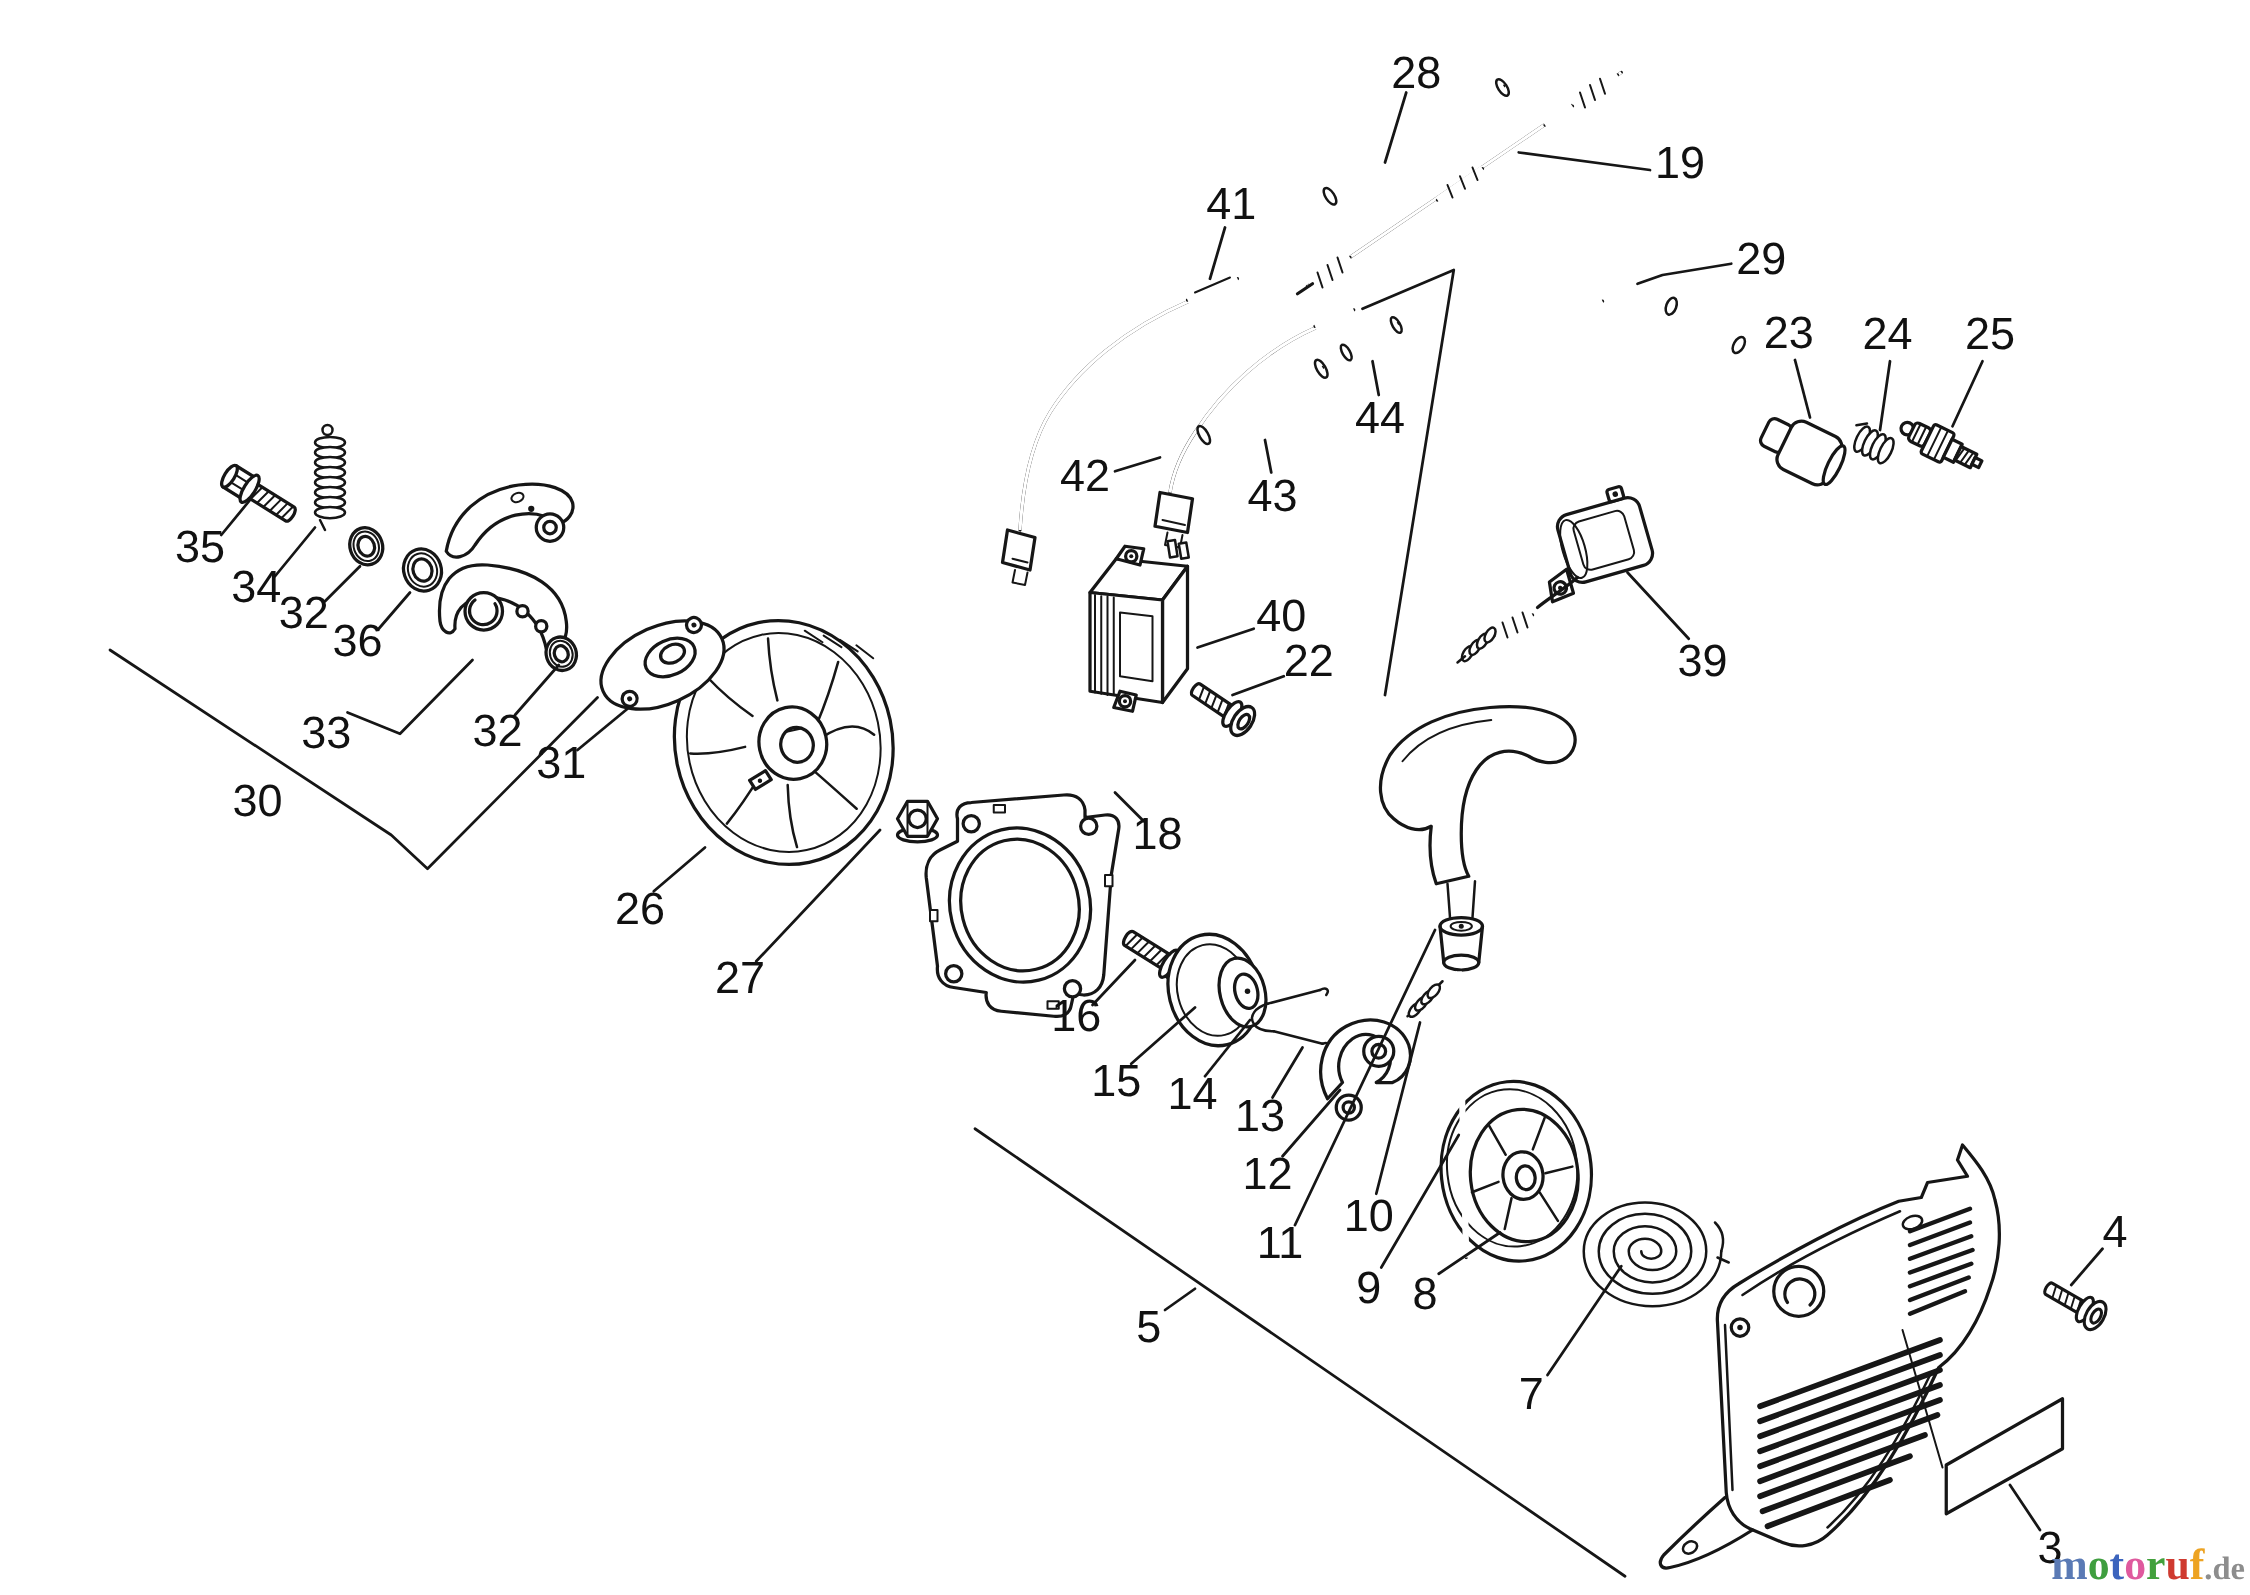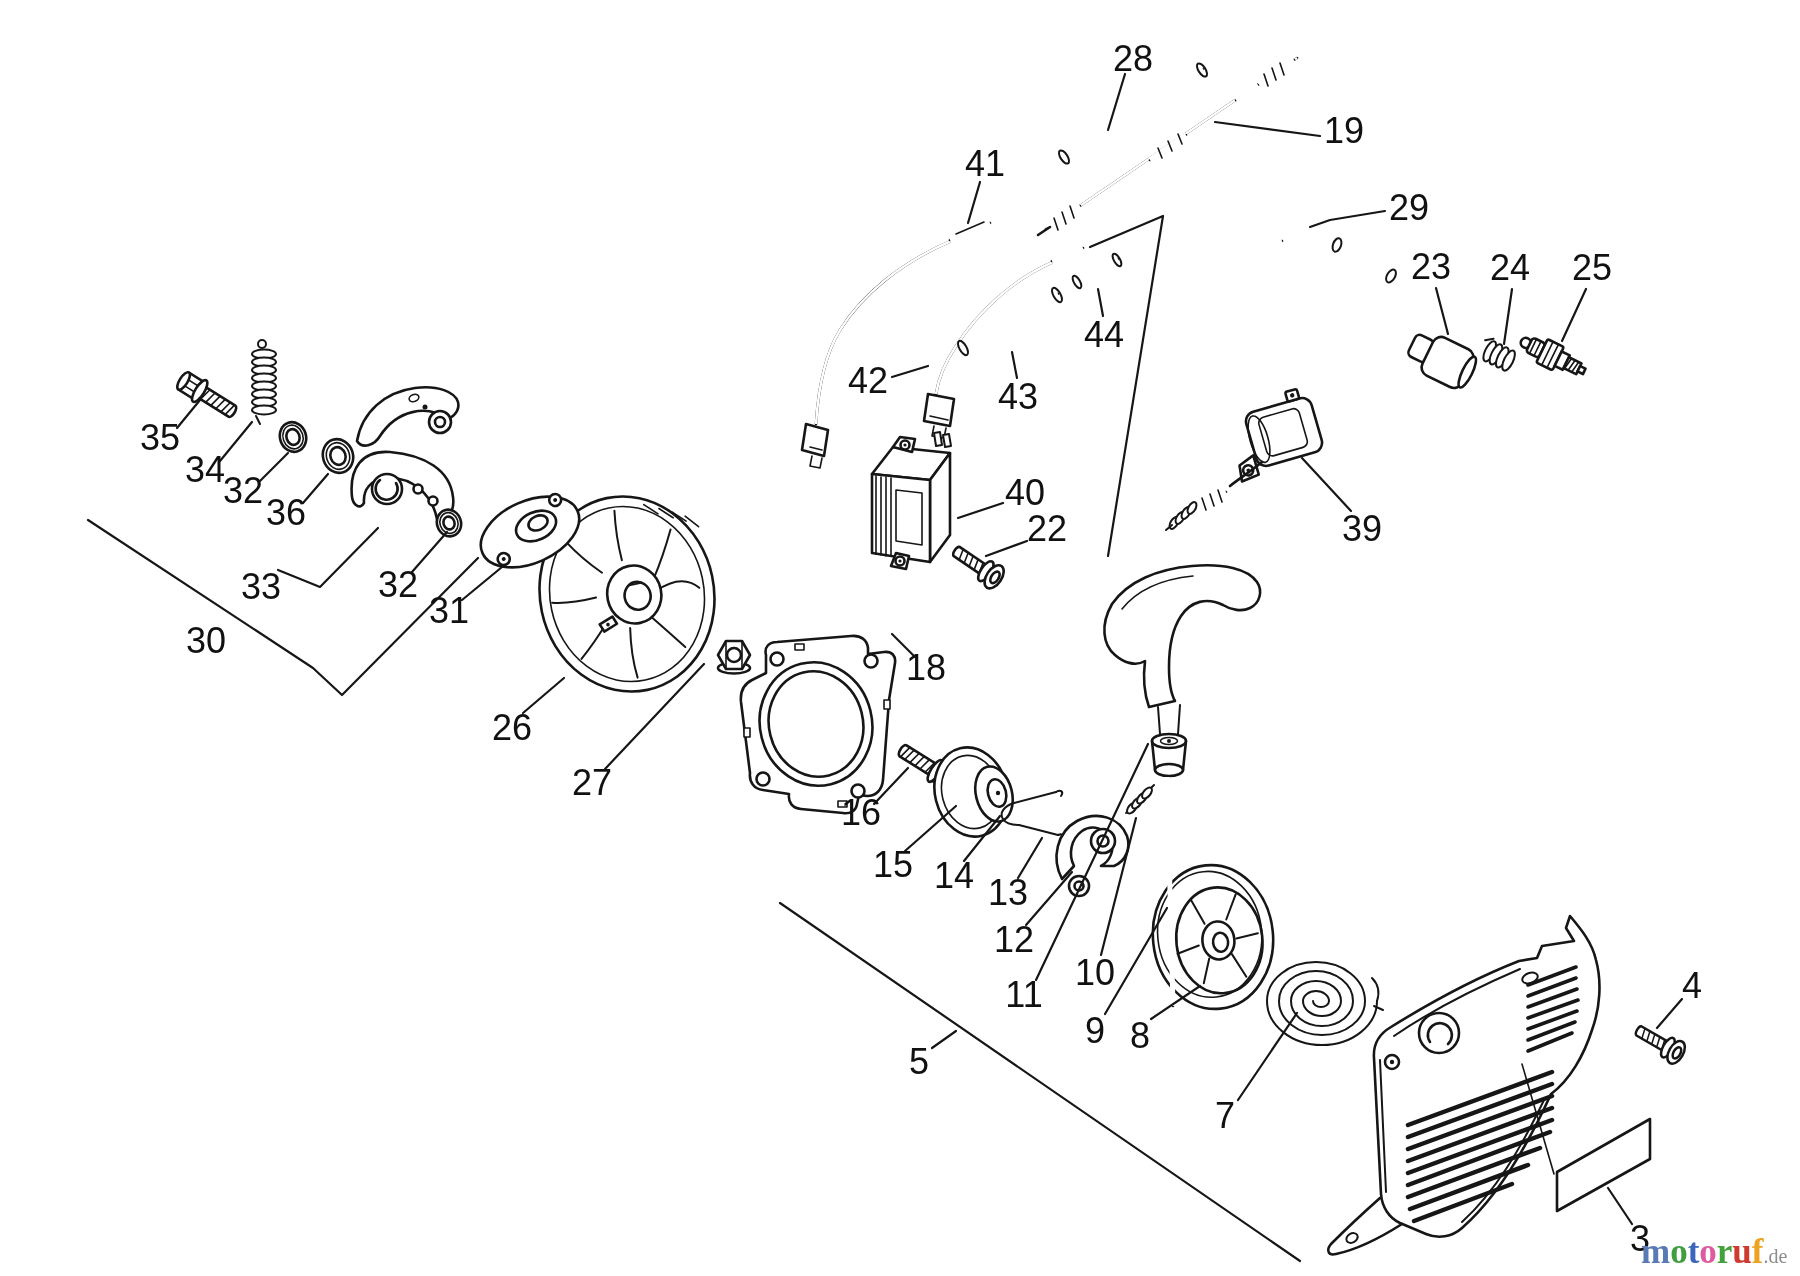--- a/index.html
+++ b/index.html
@@ -7,21 +7,21 @@
   svg{position:absolute;left:0;top:0;}
   .s{fill:none;stroke:#161616;stroke-width:2.6;stroke-linecap:round;stroke-linejoin:round;}
   .f{fill:#ffffff;}
   .t1{stroke-width:1.6;}
   .t2{stroke-width:2.0;}
   .lead{fill:none;stroke:#161616;stroke-width:2.2;stroke-linecap:round;stroke-linejoin:round;}
   .lbl{font-family:"Liberation Sans",sans-serif;font-size:36px;fill:#111;text-anchor:middle;dominant-baseline:central;}
   .slat{stroke:#161616;stroke-width:4.5;stroke-linecap:round;}
   .slatB{stroke:#161616;stroke-width:3.6;stroke-linecap:round;}
   #wm{position:absolute;left:1641px;top:1232px;font-family:"Liberation Serif",serif;font-weight:bold;font-size:35px;letter-spacing:0;white-space:nowrap;}
-  #wm .de{font-size:20px;font-weight:normal;}
+  #wm .de{font-size:26px;font-weight:bold;}
 </style>
 </head>
 <body>
 
 <div class="stage">
 <svg id="art" width="1800" height="1276" viewBox="0 0 1800 1276">
   <defs>
     <g id="ghexbolt">
       <path class="s f" d="M-17,-10 L0,-10 L0,10 L-17,10 Z"></path>
       <ellipse class="s f" cx="-17" cy="0" rx="4" ry="10"></ellipse>

